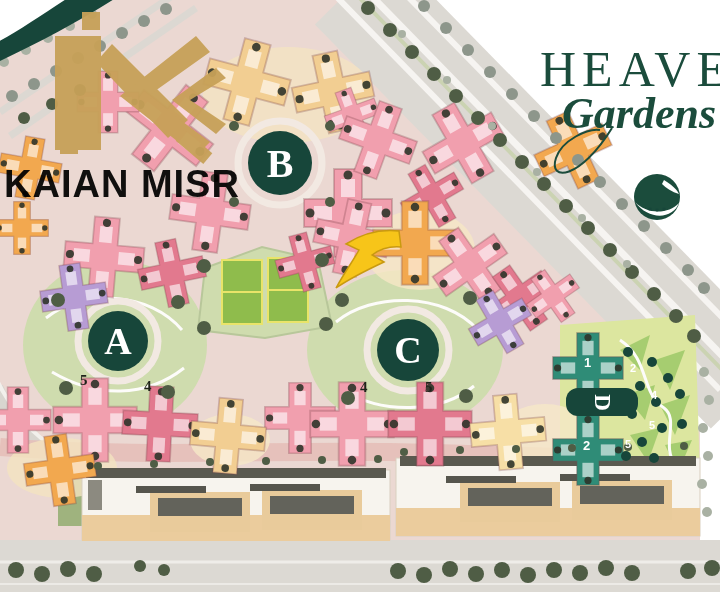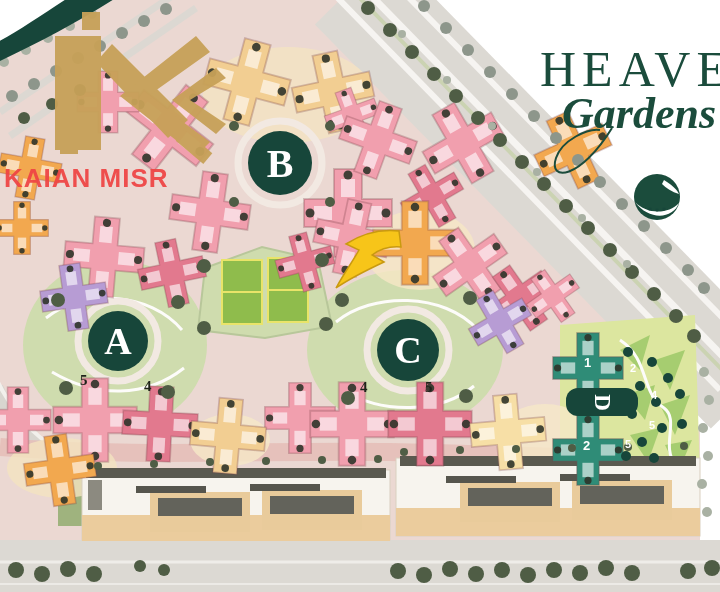--- a/index.html
+++ b/index.html
@@ -14,22 +14,22 @@
   .zone-badge{position:absolute;display:flex;align-items:center;justify-content:center;
      border-radius:50%;background:var(--zonegreen);color:#fff;
      font-family:"Liberation Serif",serif;font-weight:700;}
   #zoneA{left:88px;top:311px;width:60px;height:60px;font-size:38px;}
   #zoneB{left:248px;top:131px;width:64px;height:64px;font-size:40px;}
   #zoneC{left:377px;top:319px;width:62px;height:62px;font-size:38px;}
   #zoneD{left:566px;top:388px;width:72px;height:28px;border-radius:12px;
      background:var(--zonegreen);position:absolute;display:flex;align-items:center;
      justify-content:center;color:#fff;font-family:"Liberation Serif",serif;font-weight:700;}
   #zoneD span{transform:rotate(90deg);font-size:23px;line-height:1;}
-  .wordmark{position:absolute;left:4px;top:163px;font-weight:800;font-size:26px;
-     letter-spacing:1px;color:#ef4444;opacity:.93;white-space:nowrap;}
+  .wordmark{position:absolute;left:4px;top:163px;font-weight:800;font-size:38px;
+     letter-spacing:1px;color:#000000;opacity:.93;white-space:nowrap;}
   .subtext{position:absolute;left:46px;top:204px;font-weight:700;font-size:12px;
      letter-spacing:9px;color:#C9C4BC;opacity:.9;white-space:nowrap;}
   .heaven{position:absolute;left:540px;top:40px;font-family:"Liberation Serif",serif;
      font-size:50px;letter-spacing:6px;color:var(--heaven);white-space:nowrap;}
   .gardens{position:absolute;left:562px;top:88px;font-family:Liberation Serif, serif;
      font-style:italic;font-weight:600;font-size:44px;color:var(--heaven);white-space:nowrap;}
   .lot{position:absolute;font-family:"Liberation Serif",serif;font-weight:700;
      font-size:15px;color:#1E231A;}
   .bnum{position:absolute;font-weight:700;font-size:13px;color:#fff;}
   .gnum{position:absolute;font-weight:700;font-size:11px;color:#fff;}

